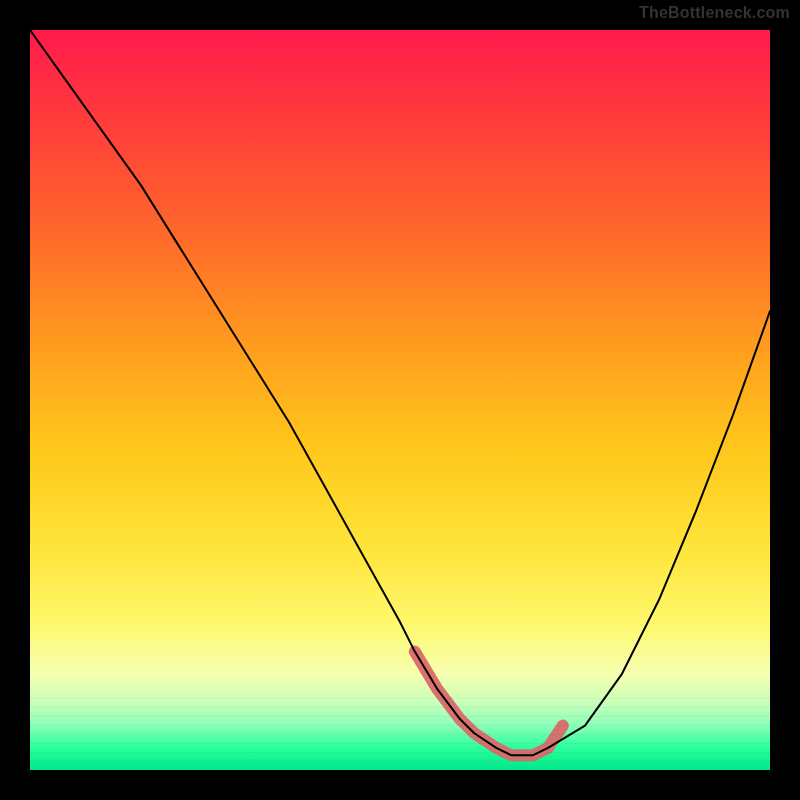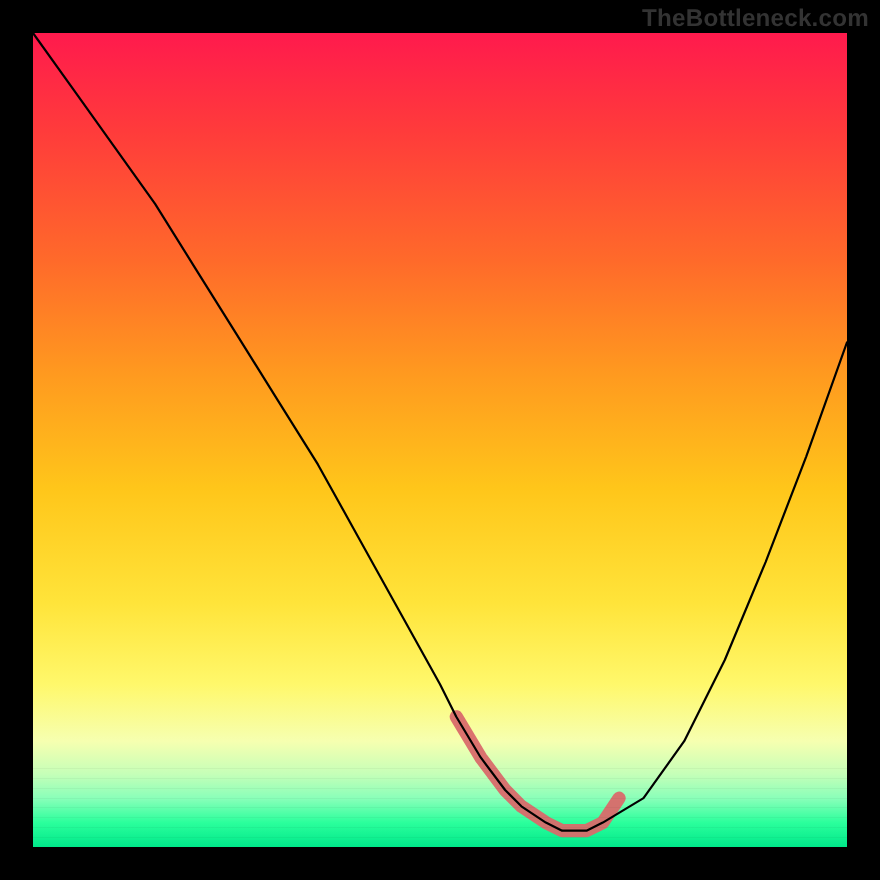--- a/index.html
+++ b/index.html
@@ -15,21 +15,21 @@
     position: relative;
     width: 800px;
     height: 800px;
     background: #000;
   }
   .watermark {
     position: absolute;
     top: 4px;
     right: 10px;
     color: #333;
-    font-size: 22px;
+    font-size: 16px;
     font-weight: 600;
     letter-spacing: 0.2px;
     z-index: 50;
     user-select: none;
   }
   .plot-area {
     position: absolute;
     left: 30px;
     top: 30px;
     width: 740px;

